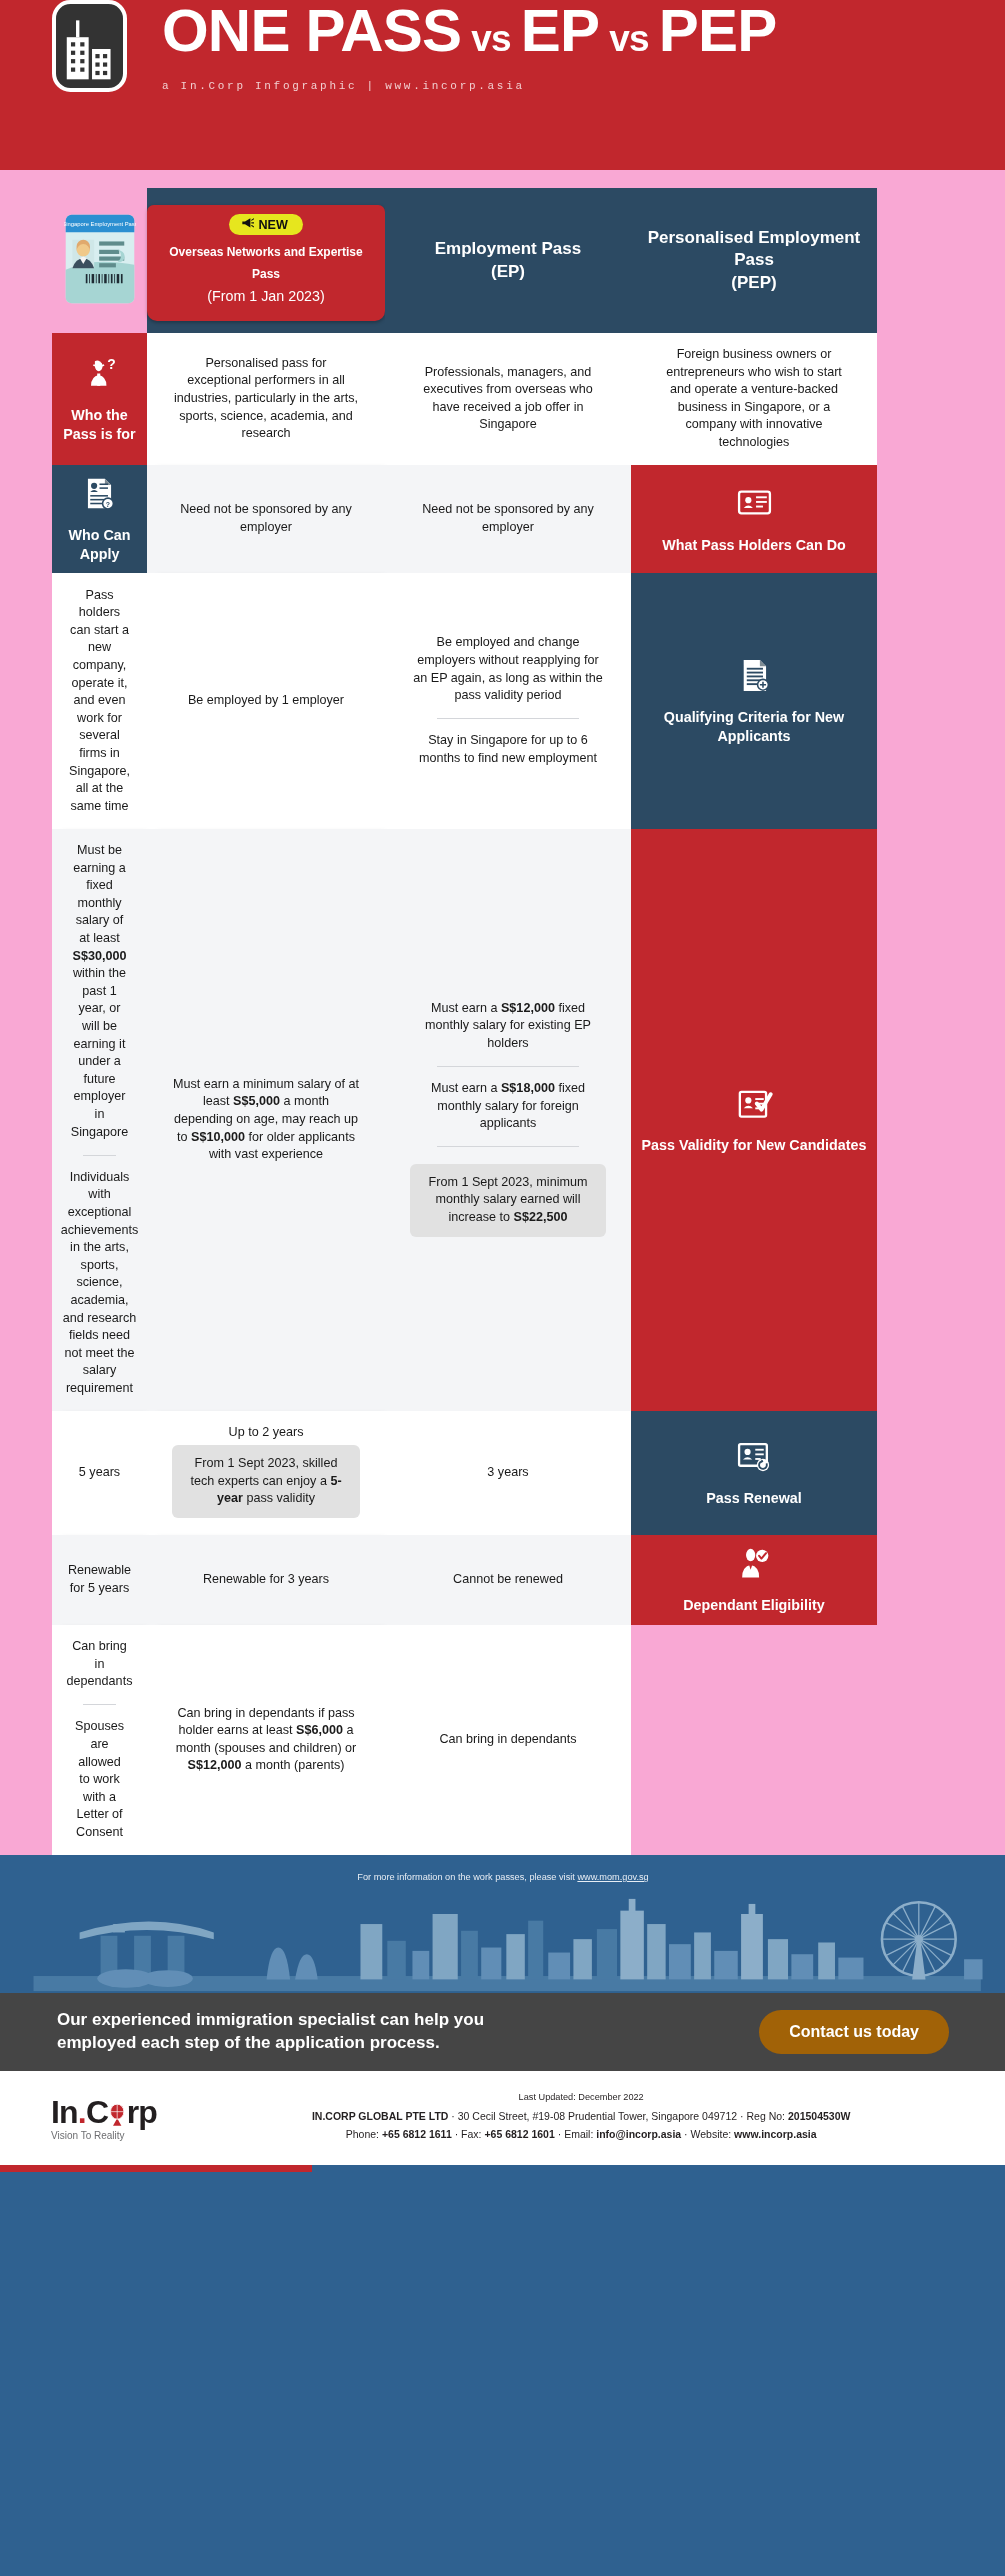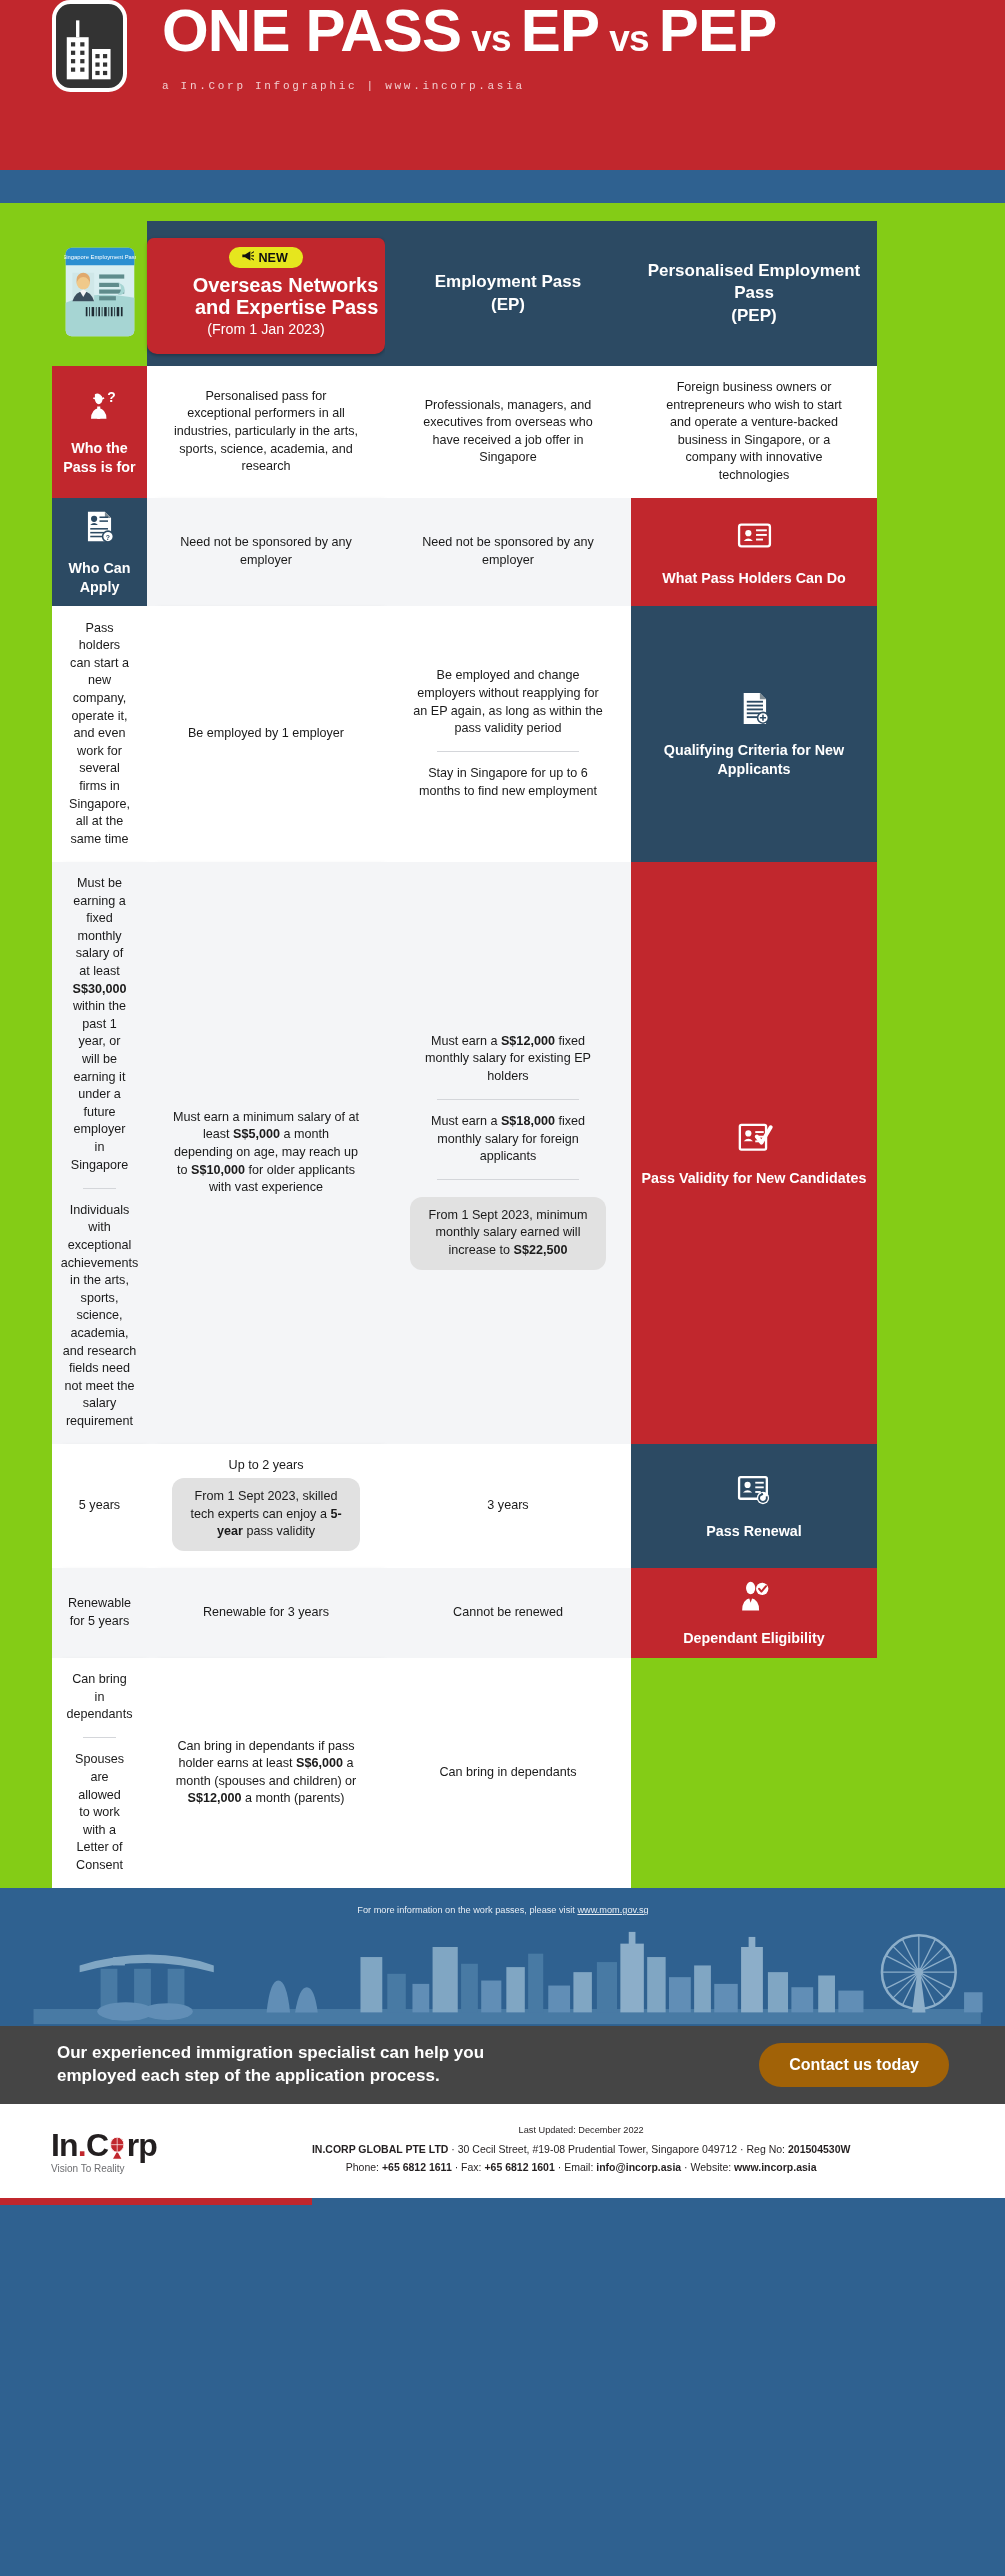--- a/index.html
+++ b/index.html
@@ -34,21 +34,21 @@
     font-weight:bold; letter-spacing:-0.8px;
   }
   .title-main { font-size:60px; line-height:62px; }
   .title-vs { font-size:37px; line-height:62px; margin:0 10px; }
   .subtitle {
     color:#f2cfd0; font-size:11px; letter-spacing:2.7px;
     margin-top:10px; font-family:"Liberation Mono", monospace;
   }
 
   
-  .table-wrap { background:#84cc16; padding:18.4px 0 0 0;margin-top:33px; }
+  .table-wrap { background:#f9a8d4; padding:18.4px 0 0 0; }
   .table {
     width:954px; margin:0 auto;
     display:grid;
     grid-template-columns:95px 238px 246px 246px;
     column-gap:0;
     padding-left:26px;
   }
 
   
   .hdr-cell { position:relative; }
@@ -85,21 +85,21 @@
   .ribbon-ear.right { right:-5px; }
   .new-badge {
     background:#e6e61e; color:#101010;
     font-size:12.6px; font-weight:bold;
     border-radius:11px; padding:3.4px 15px 3.4px 11.7px;
     display:inline-flex; align-items:center; gap:4.2px;
     margin-bottom:5.9px;
   }
   .onepass-name {
     color:#ffffff; font-weight:bold;
-    font-size:20px; line-height:22px; text-align:right;
+    font-size:12px; line-height:22px; text-align:center;
   }
   .onepass-sub {
     color:#ffffff; font-weight:normal;
     font-size:14.3px; line-height:20px; margin-top:0.8px;
   }
 
   
   .label-cell {
     display:flex; flex-direction:column;
     align-items:center; justify-content:center;
@@ -119,21 +119,21 @@
     padding:13.4px 25px;
   }
   .cell-white { background:#ffffff; }
   .cell-grey  { background:#f4f5f7; }
   .col-shadow { box-shadow:5px 0 6.7px -5px rgba(0,0,0,0.22); }
   .data-cell p { margin:0; }
   .divider {
     width:72%; height:0.8px; background:#d4d6da; margin:13.4px 0;
   }
   .note-box {
-    background:#e1e1e1; border-radius:12px;
+    background:#e1e1e1; border-radius:6px;
     padding:10px 13.4px; margin:3.4px 0;
     font-size:12.6px; line-height:17.6px;
   }
   b { font-weight:bold; }
 
   
   .more-info {
     text-align:center; color:#e7edf4;
     font-size:9.2px; padding:17px 0 10px 0; background:#2f6190;
   }

